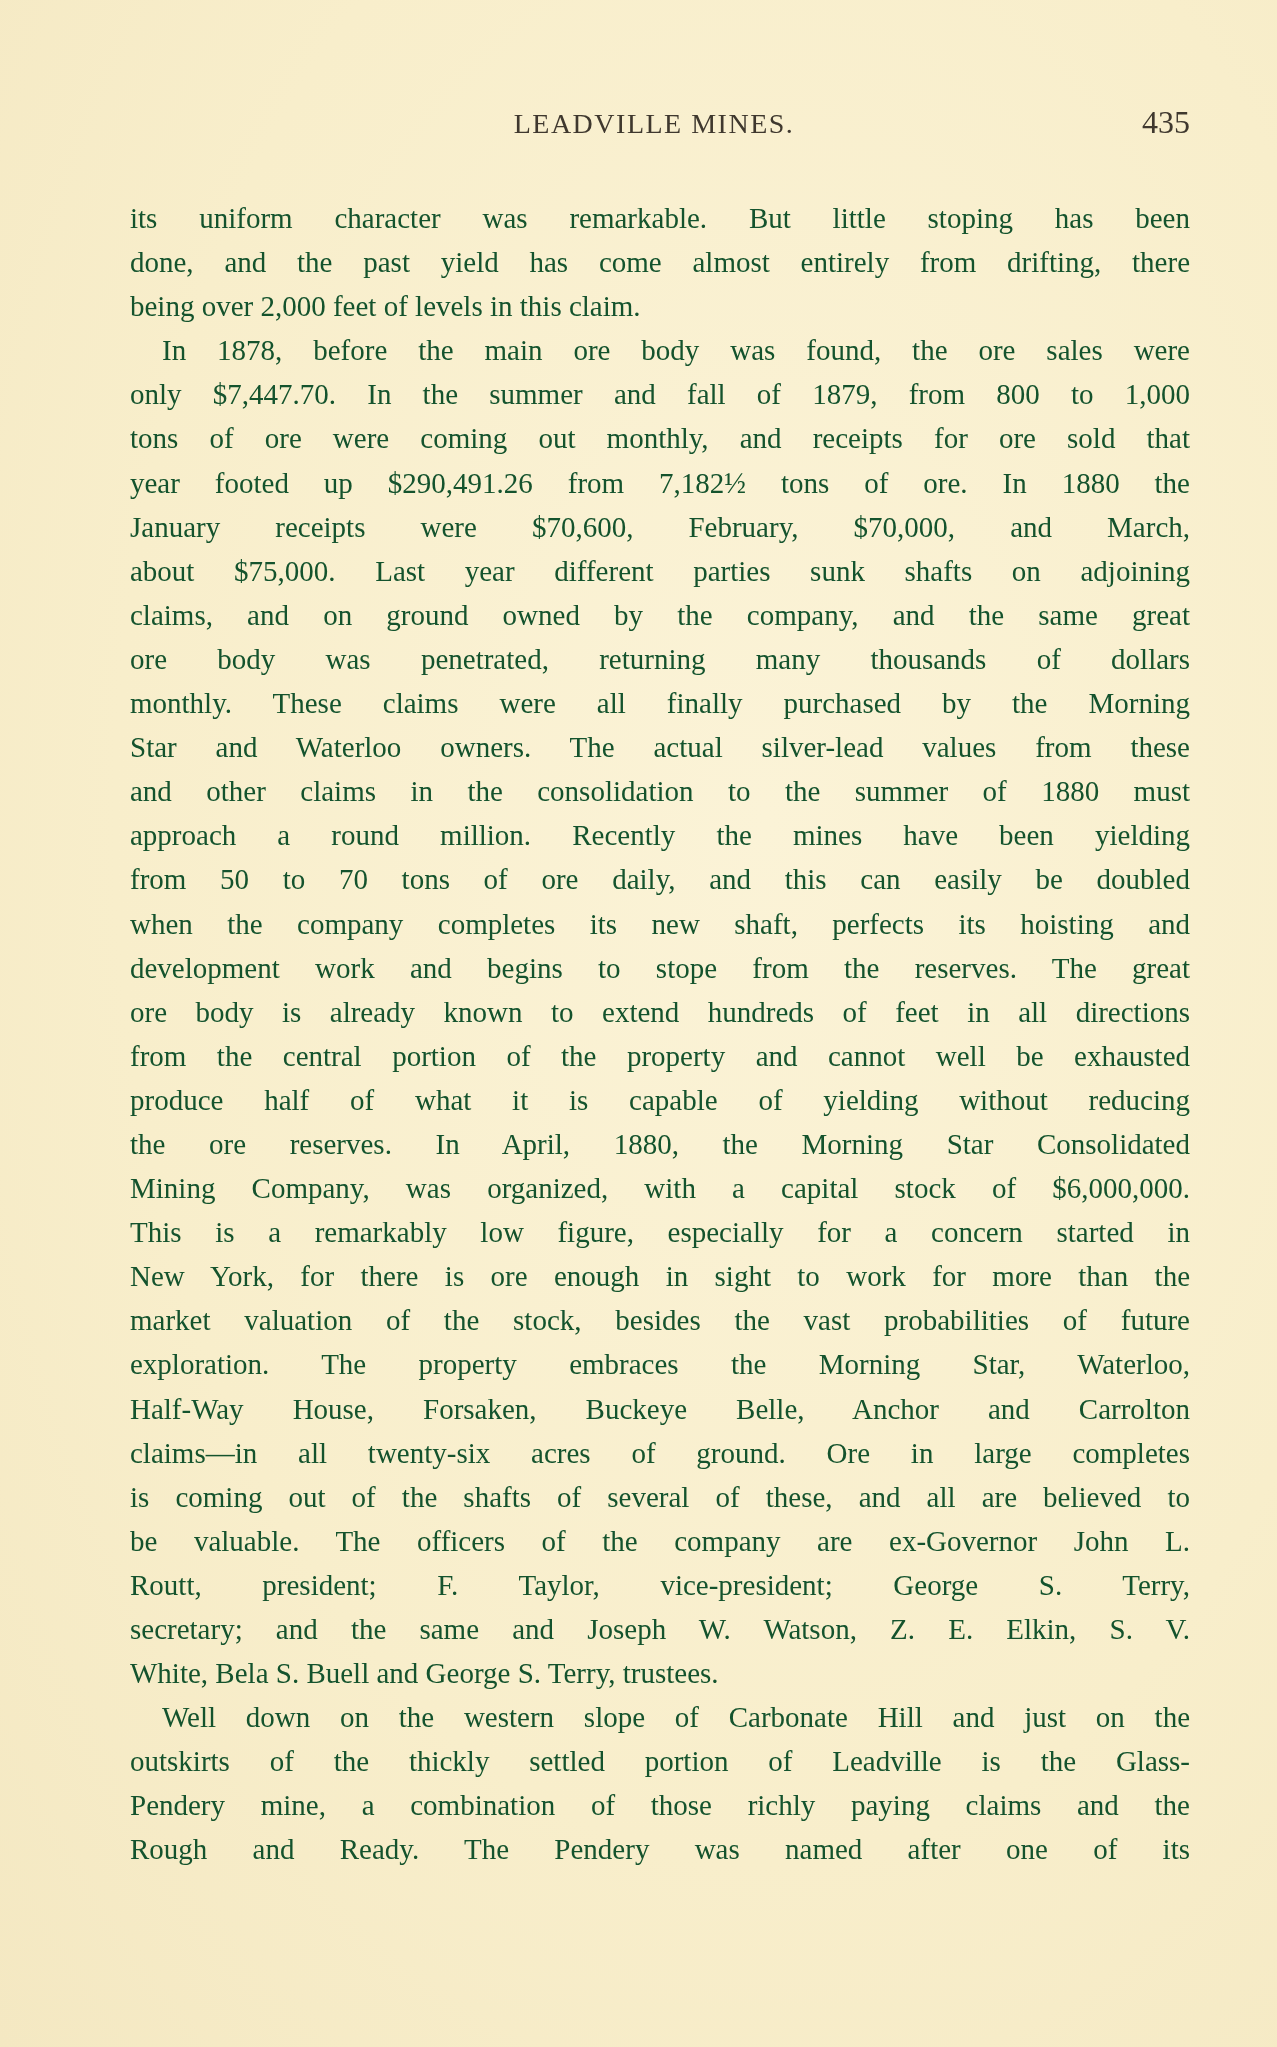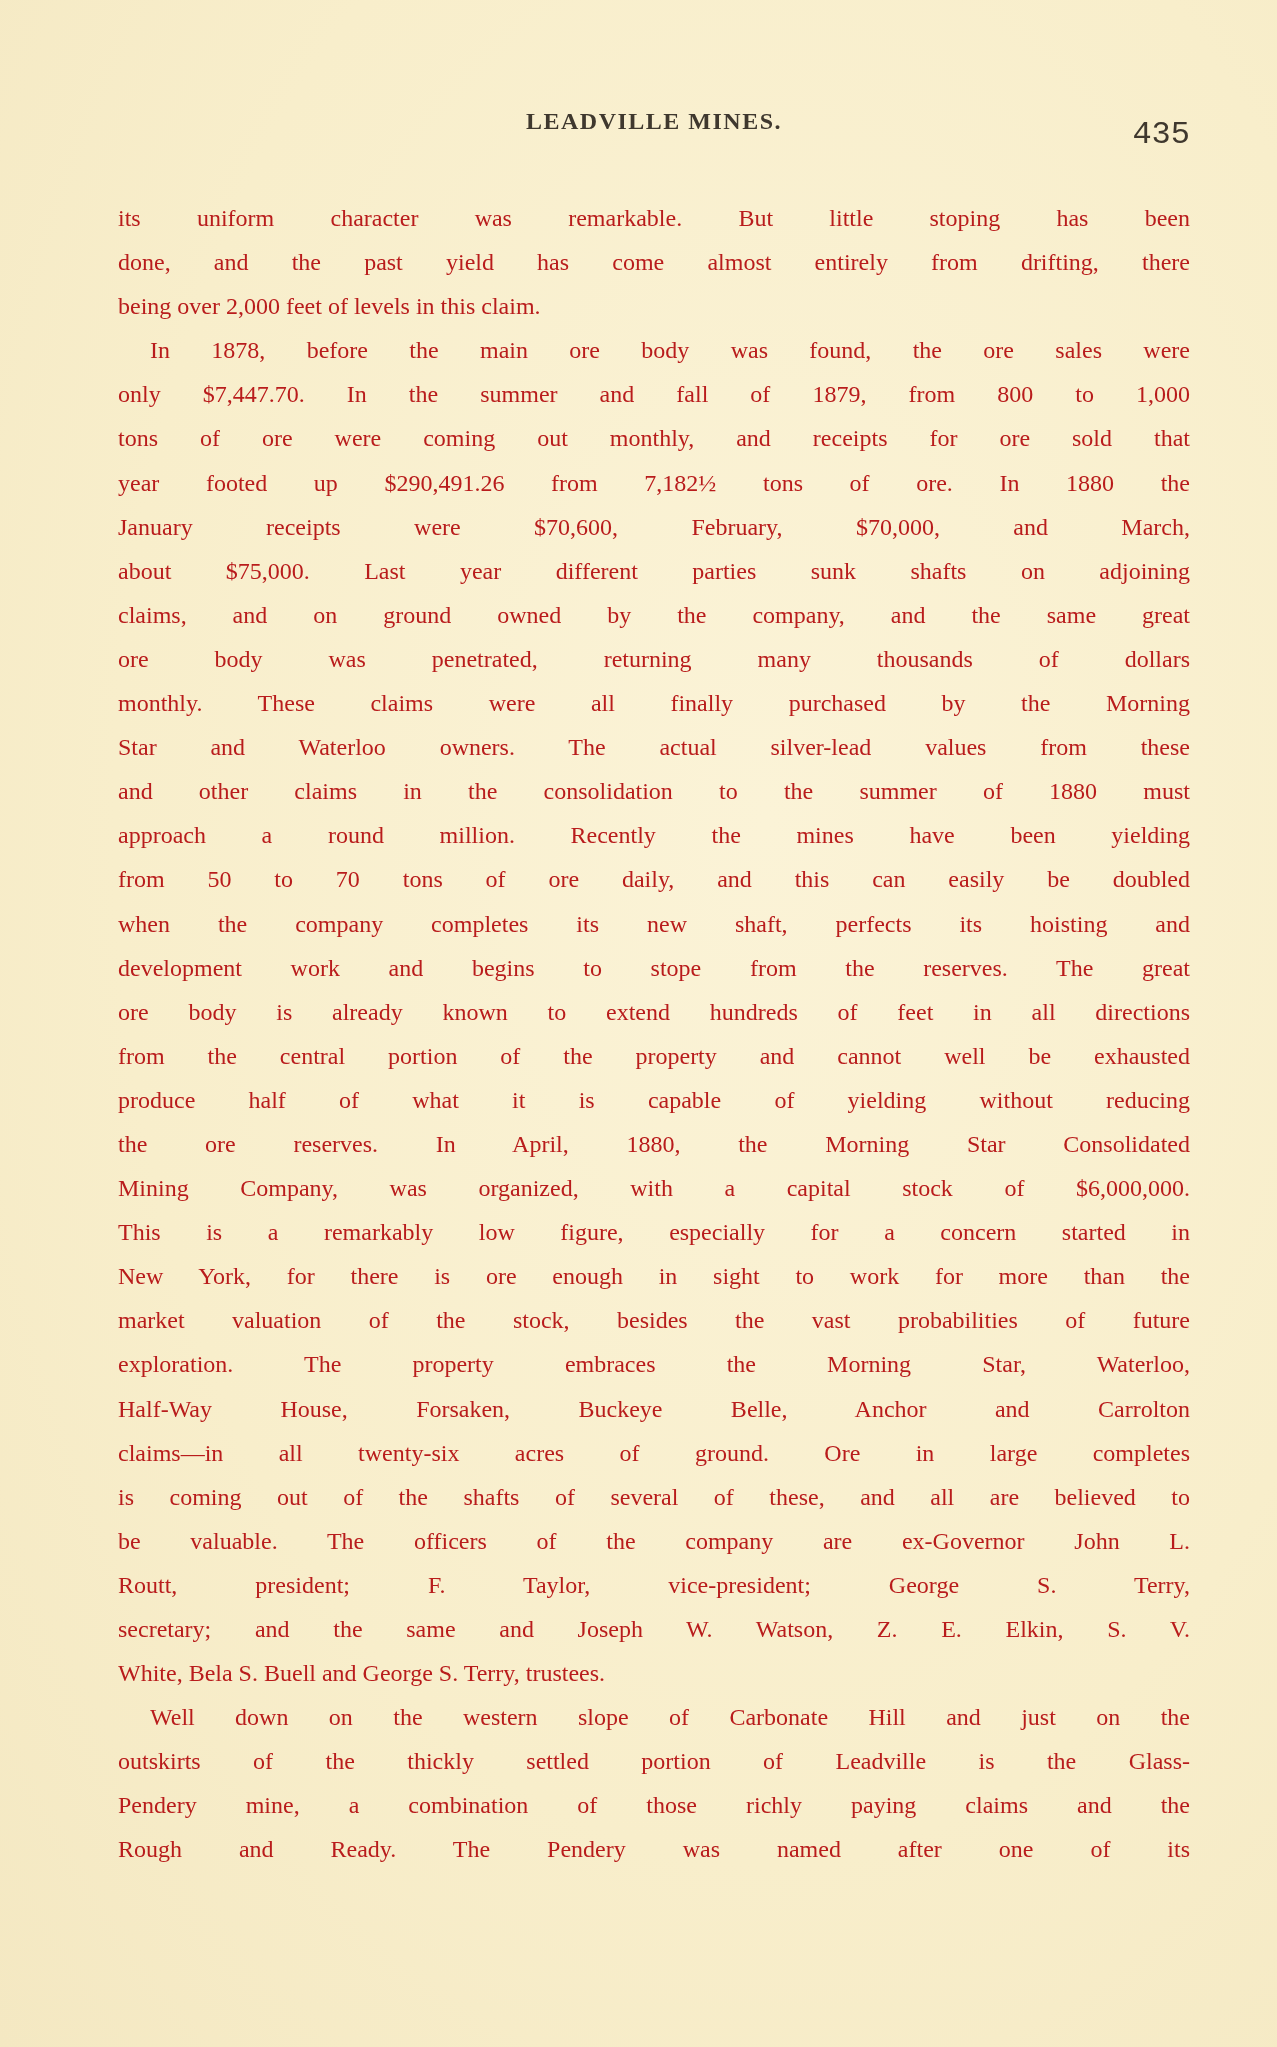--- a/index.html
+++ b/index.html
@@ -28,52 +28,51 @@
       left: 118px;
       width: 1072px;
       height: 40px;
     }
     .running-title {
       position: absolute;
       left: 0;
       width: 100%;
       text-align: center;
       font-family: "Liberation Serif", "DejaVu Serif", serif;
-      font-size: 24px;
+      font-size: 28px;
       letter-spacing: 1.5px;
       color: #3f382e;
       top: 4px;
-      font-weight: bold;
     }
     .page-number {
       position: absolute;
       right: 0;
       top: 0;
-      font-family: Liberation Mono, monospace;
+      font-family: Liberation Serif, serif;
       font-size: 32px;
       color: #3f382e;
-      margin-top: 12px;
     }
     .body-text {
       position: absolute;
       top: 196px;
       left: 118px;
       width: 1072px;
     }
     .line {
       display: block;
       height: 44.1px;
       line-height: 44.1px;
       font-family: "Liberation Serif", "DejaVu Serif", serif;
-      font-size: 24px;
+      font-size: 29px;
       text-align: justify;
       text-align-last: justify;
       white-space: nowrap;
-      color: #b91c1c;
+      color: #14532d;
       overflow: hidden;
+      margin-left: 12px;
     }
     .line.last {
       text-align-last: left;
     }
     .line.indent {
       padding-left: 32px;
     }
   </style>
 </head>
 <body>

